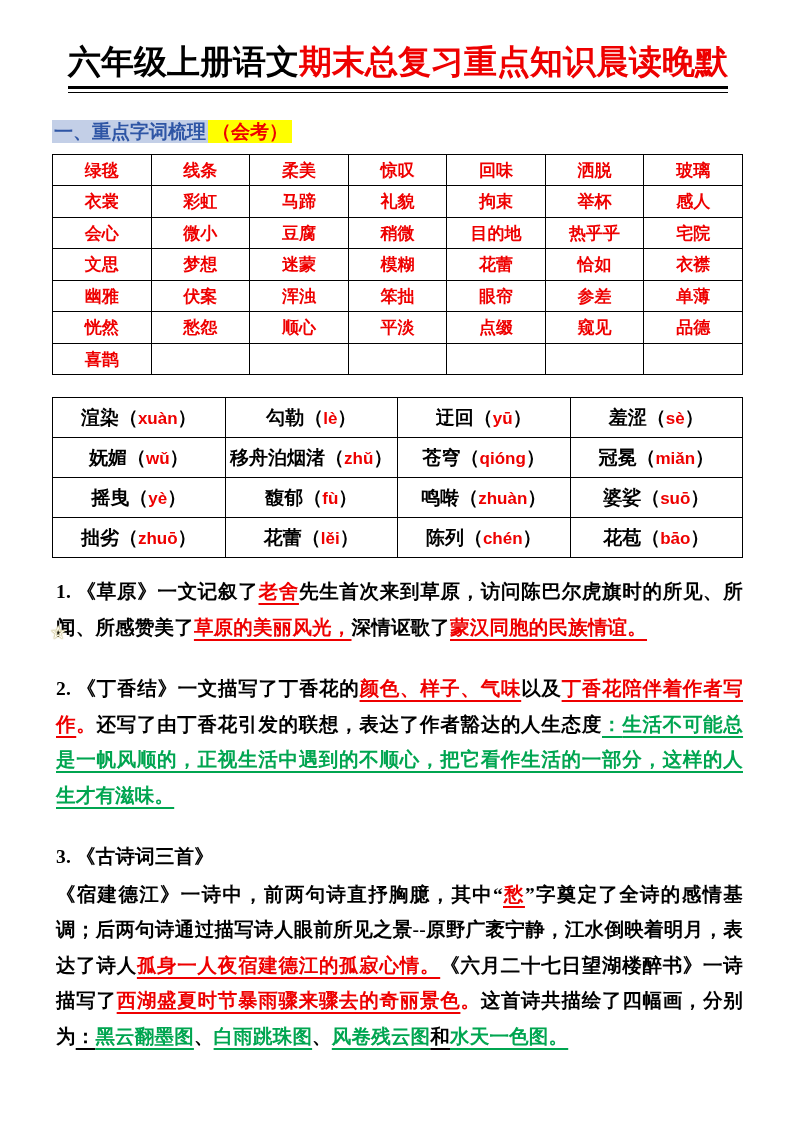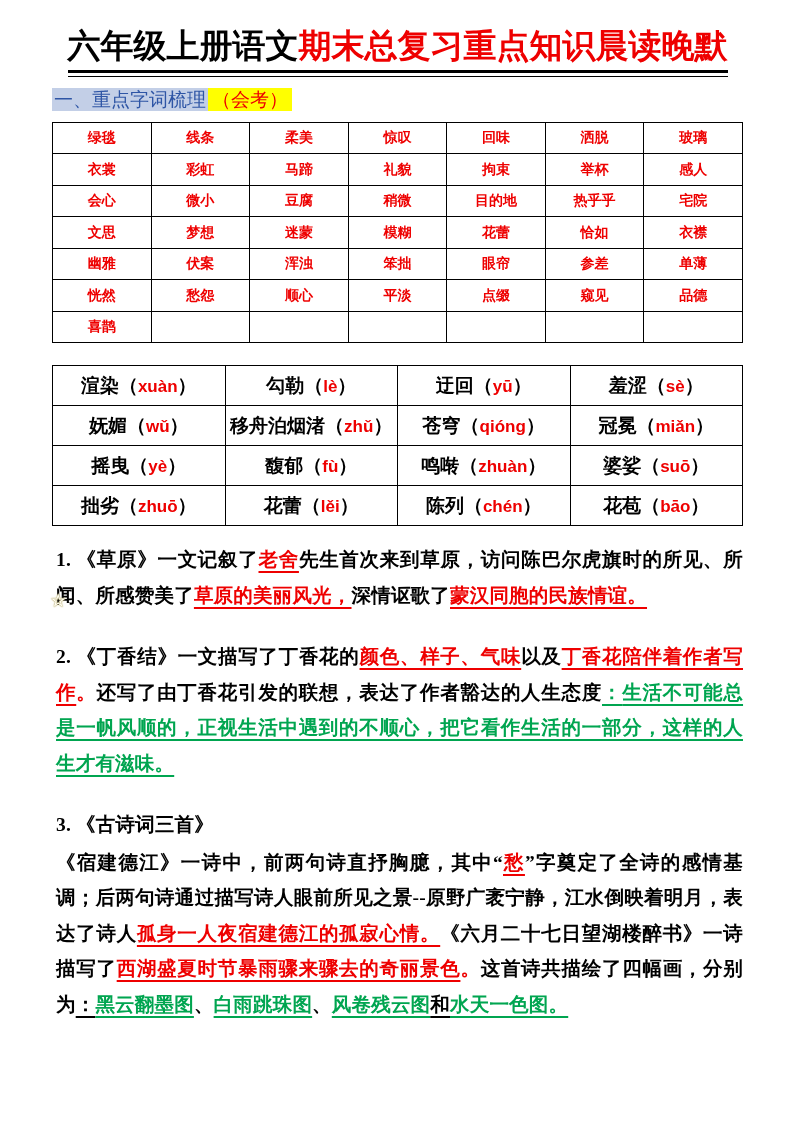--- a/index.html
+++ b/index.html
@@ -13,40 +13,40 @@
   body{
     width:793px;min-height:1121px;
     font-family:"Liberation Serif","DejaVu Serif",serif;
     color:#000;
   }
   .page{box-sizing:border-box;width:793px;padding:26px 50px 30px 52px;}
 
   
   .title-wrap{text-align:center;margin-bottom:14px;}
   .doc-title{
-    display:inline-block;margin:0;font-size:33px;font-weight:bold;line-height:1.25;
+    display:inline-block;margin:16px;font-size:33px;font-weight:bold;line-height:1.25;
     padding-bottom:3px;border-bottom:3px solid #000;position:relative;white-space:nowrap;
   }
   .doc-title::after{content:"";position:absolute;left:0;right:0;bottom:-7px;height:1.5px;background:#000;}
   .t-red{color:var(--red);}
 
   
   .subtitle-row{text-align:center;margin:16px 0 6px 0;}
   .unit-badge{display:inline-block;background:var(--yellow);font-size:24px;font-weight:bold;padding:0 3px;}
 
   
-  .sec-heading{margin:10px 0 8px 0;font-size:19px;font-weight:normal;line-height:1.4;}
+  .sec-heading{margin:10px 0 8px 0;font-size:19px;font-weight:bold;line-height:1.4;}
   .h-main{color:var(--blue);background:var(--blue-bg);padding:1px 2px;}
   .h-tag{color:var(--red);background:var(--yellow);padding:1px 4px;}
 
   
   table{border-collapse:collapse;width:100%;table-layout:fixed;}
   td{border:1.5px solid #000;text-align:center;vertical-align:middle;overflow:hidden;}
   .word-table{margin:8px 0 4px 0;}
-  .word-table td{height:28.5px;color:var(--red);font-weight:bold;font-size:14px;margin-left:36px;}
+  .word-table td{height:28.5px;color:var(--red);font-weight:bold;font-size:17px;margin-left:36px;}
   .pinyin-table{margin:22px 0 14px 0;}
   .pinyin-table td{height:37px;font-weight:bold;font-size:19px;}
   .pinyin-table .py{color:var(--red);font-family:"Liberation Sans","DejaVu Sans",sans-serif;font-size:17px;}
 
   
   .para{
     margin:16px 0 26px 4px;font-size:19.5px;font-weight:bold;line-height:1.82;
     text-align:justify;letter-spacing:0.2px;
   }
   .para.tight{margin-bottom:0;}

